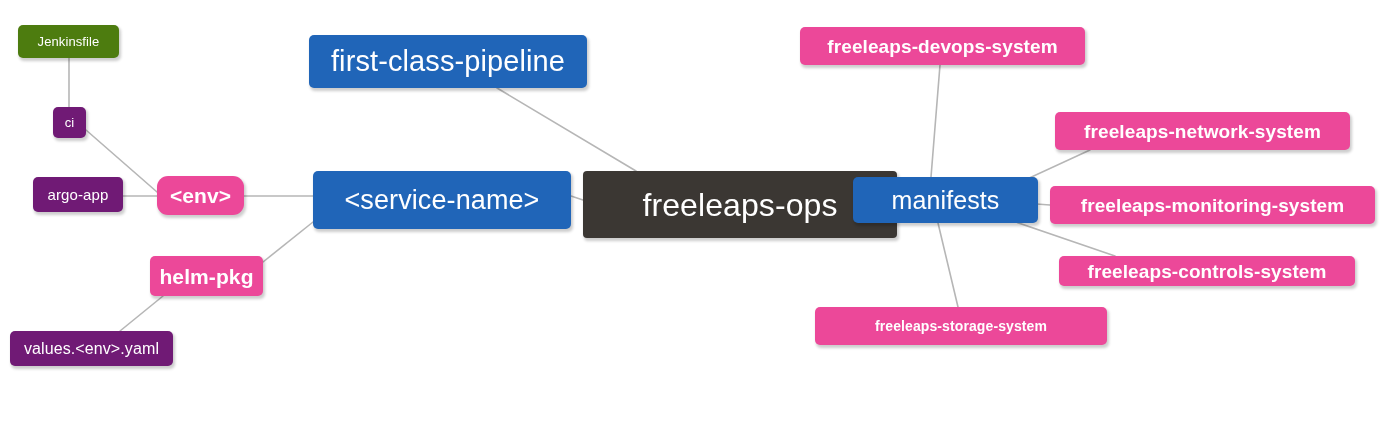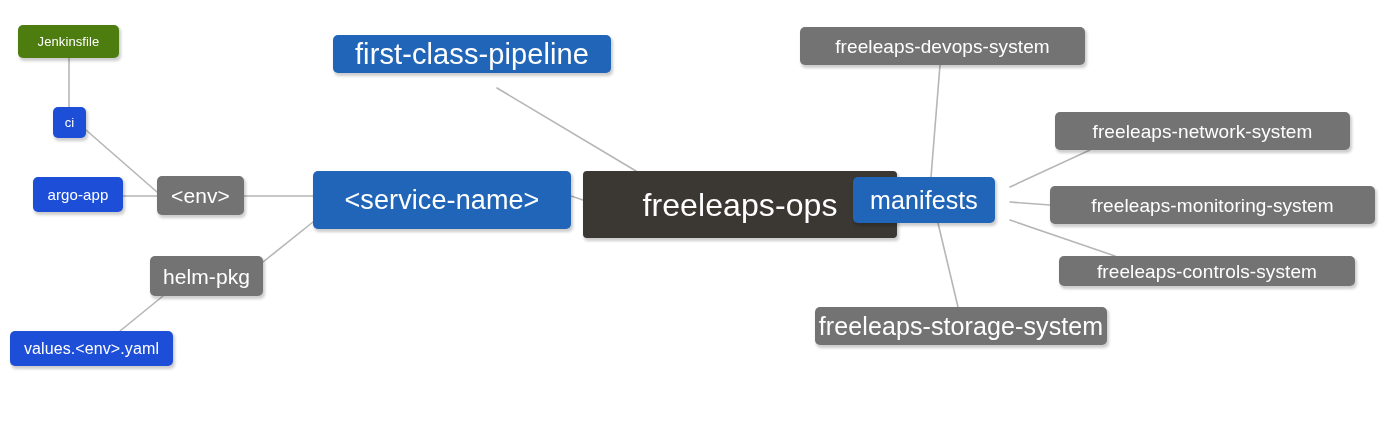--- a/index.html
+++ b/index.html
@@ -37,23 +37,23 @@
     white-space: nowrap;
     line-height: 1;
     letter-spacing: 0.1px;
     box-shadow: 1.5px 2.5px 3px rgba(0,0,0,0.20);
     padding: 0 10px;
     cursor: pointer;
     user-select: none;
   }
   .n-root   { background: #3b3733; border-radius: 4px; }
   .n-blue   { background: #2065b8; }
-  .n-green  { background: #737373; }
+  .n-green  { background: #ec4899; font-weight: bold; }
   .n-orange { background: #4d7c0f; }
-  .n-red    { background: #1d4ed8; }
+  .n-red    { background: #701a75; }
 </style>
 </head>
 <body>
 
 <div id="mindmap">
   <svg id="edges" viewBox="0 0 1390 421" width="1390" height="421" xmlns="http://www.w3.org/2000/svg">
       <line x1="69" y1="58" x2="69" y2="107" stroke="#b6b6b6" stroke-width="1.6" stroke-linecap="round"></line>
       <line x1="86" y1="130" x2="157" y2="192" stroke="#b6b6b6" stroke-width="1.6" stroke-linecap="round"></line>
       <line x1="123" y1="196" x2="157" y2="196" stroke="#b6b6b6" stroke-width="1.6" stroke-linecap="round"></line>
       <line x1="244" y1="196" x2="313" y2="196" stroke="#b6b6b6" stroke-width="1.6" stroke-linecap="round"></line>
@@ -65,26 +65,26 @@
       <line x1="931" y1="177" x2="940" y2="65" stroke="#b6b6b6" stroke-width="1.6" stroke-linecap="round"></line>
       <line x1="1010" y1="187" x2="1090" y2="150" stroke="#b6b6b6" stroke-width="1.6" stroke-linecap="round"></line>
       <line x1="1010" y1="202" x2="1050" y2="205" stroke="#b6b6b6" stroke-width="1.6" stroke-linecap="round"></line>
       <line x1="1010" y1="220" x2="1115" y2="256" stroke="#b6b6b6" stroke-width="1.6" stroke-linecap="round"></line>
       <line x1="938" y1="223" x2="958" y2="307" stroke="#b6b6b6" stroke-width="1.6" stroke-linecap="round"></line>
     </svg>
   <div id="node-layer">
       <div class="node n-orange" style="left: 18px; top: 25px; width: 101px; height: 33px; font-size: 13px;">Jenkinsfile</div>
       <div class="node n-red" style="left: 53px; top: 107px; width: 33px; height: 31px; font-size: 13px;">ci</div>
       <div class="node n-red" style="left: 33px; top: 177px; width: 90px; height: 35px; font-size: 15px;">argo-app</div>
-      <div class="node n-green" style="left: 157px; top: 176px; width: 87px; height: 39px; font-size: 21px;">&lt;env&gt;</div>
+      <div class="node n-green" style="left: 157px; top: 176px; width: 87px; height: 39px; font-size: 21px; border-radius: 11px;">&lt;env&gt;</div>
       <div class="node n-green" style="left: 150px; top: 256px; width: 113px; height: 40px; font-size: 21px;">helm-pkg</div>
       <div class="node n-red" style="left: 10px; top: 331px; width: 163px; height: 35px; font-size: 16px;">values.&lt;env&gt;.yaml</div>
-      <div class="node n-blue" style="left: 333px; top: 35px; width: 278px; height: 38px; font-size: 29px;">first-class-pipeline</div>
+      <div class="node n-blue" style="left: 309px; top: 35px; width: 278px; height: 53px; font-size: 29px;">first-class-pipeline</div>
       <div class="node n-blue" style="left: 313px; top: 171px; width: 258px; height: 58px; font-size: 27px;">&lt;service-name&gt;</div>
       <div class="node n-root" style="left: 583px; top: 171px; width: 314px; height: 67px; font-size: 32px;">freeleaps-ops</div>
-      <div class="node n-blue" style="left: 853px; top: 177px; width: 142px; height: 46px; font-size: 25px;">manifests</div>
+      <div class="node n-blue" style="left: 853px; top: 177px; width: 185px; height: 46px; font-size: 25px;">manifests</div>
       <div class="node n-green" style="left: 800px; top: 27px; width: 285px; height: 38px; font-size: 19px;">freeleaps-devops-system</div>
       <div class="node n-green" style="left: 1055px; top: 112px; width: 295px; height: 38px; font-size: 19px;">freeleaps-network-system</div>
       <div class="node n-green" style="left: 1050px; top: 186px; width: 325px; height: 38px; font-size: 19px;">freeleaps-monitoring-system</div>
       <div class="node n-green" style="left: 1059px; top: 256px; width: 296px; height: 30px; font-size: 19px;">freeleaps-controls-system</div>
-      <div class="node n-green" style="left: 815px; top: 307px; width: 292px; height: 38px; font-size: 25px;">freeleaps-storage-system</div>
+      <div class="node n-green" style="left: 815px; top: 307px; width: 292px; height: 38px; font-size: 14px;">freeleaps-storage-system</div>
     </div>
 </div>
 
 </body></html>

